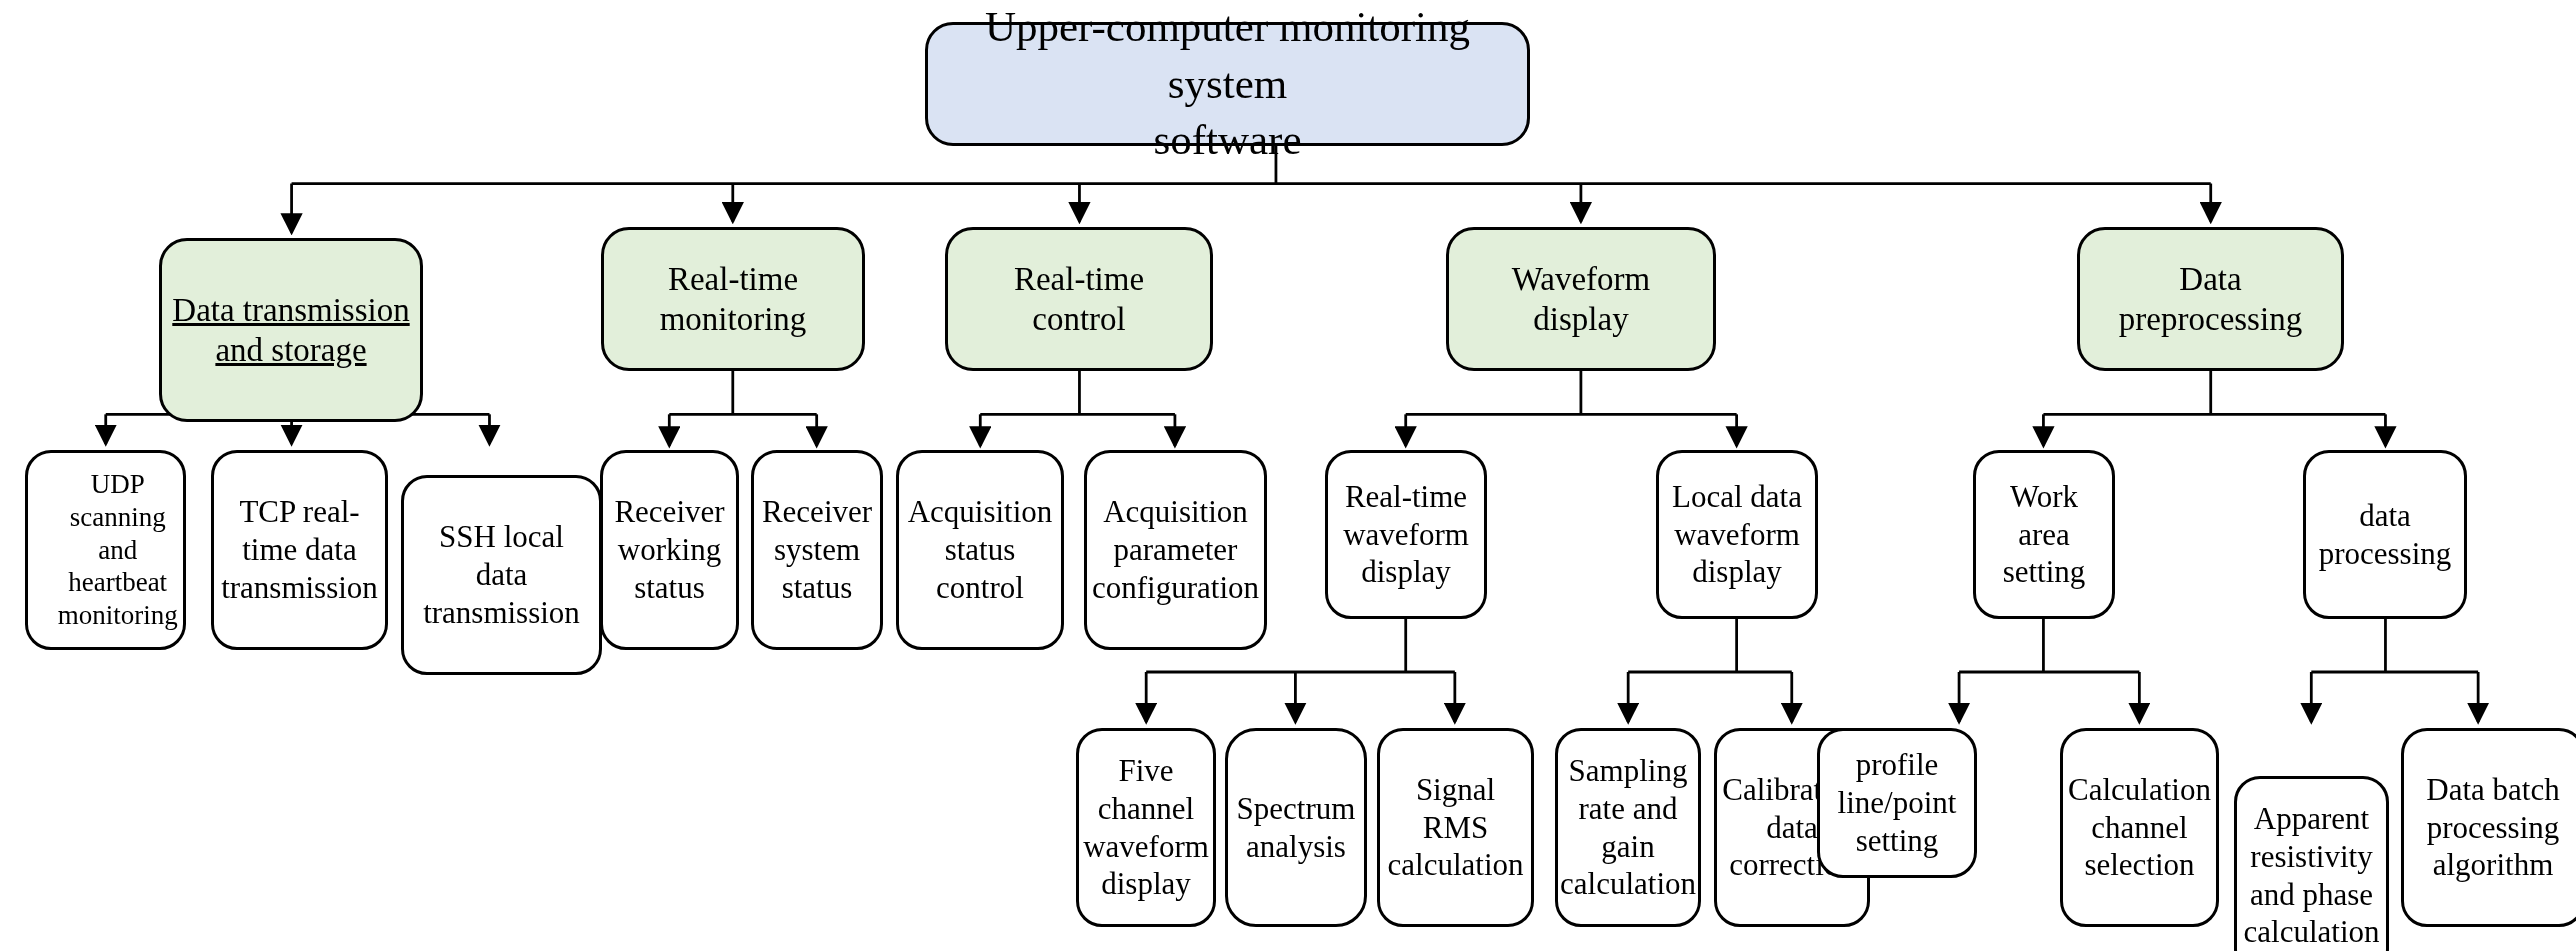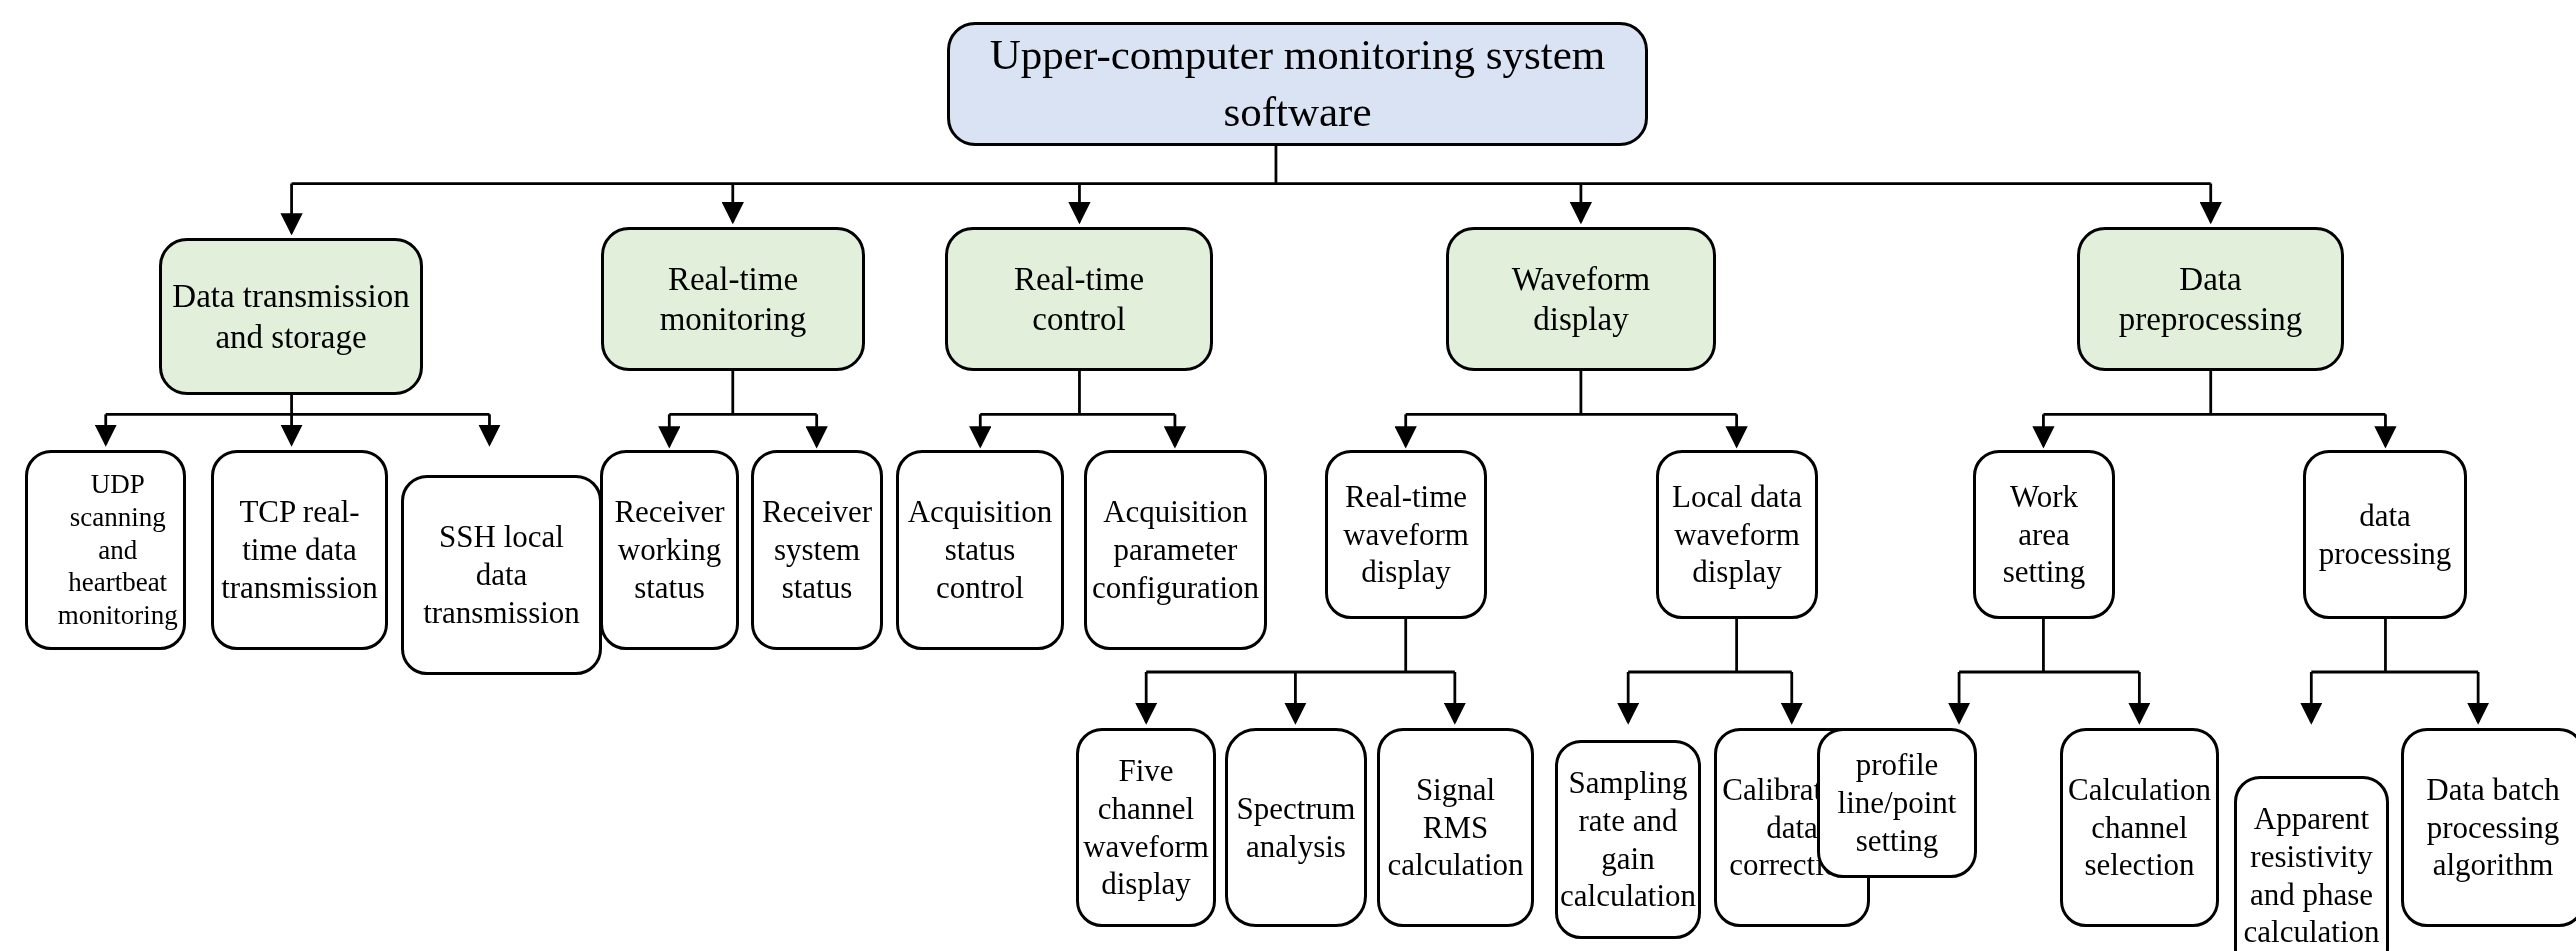--- a/index.html
+++ b/index.html
@@ -120,24 +120,24 @@
       <line x1="2113.5" y1="725" x2="2113.5" y2="779" marker-end="url(#arrow)"></line>
       <line x1="2308" y1="725" x2="2308" y2="779" marker-end="url(#arrow)"></line>
 
       <line x1="2573.5" y1="667" x2="2573.5" y2="725"></line>
       <line x1="2493.5" y1="725" x2="2673.5" y2="725"></line>
       <line x1="2493.5" y1="725" x2="2493.5" y2="779" marker-end="url(#arrow)"></line>
       <line x1="2673.5" y1="725" x2="2673.5" y2="779" marker-end="url(#arrow)"></line>
     </g>
   </svg>
 
-  <div class="node node-root" style="left:947px; top:22px; width:701px; height:124px;">Upper-computer monitoring system
+  <div class="node node-root" style="left:925px; top:22px; width:605px; height:124px;">Upper-computer monitoring system
 software</div>
 
-  <div class="node node-branch" style="left:159px; top:238px; width:264px; height:157px;">Data transmission
+  <div class="node node-branch" style="left:159px; top:238px; width:264px; height:184px;text-decoration:underline;">Data transmission
 and storage</div>
   <div class="node node-branch" style="left:601px; top:227px; width:264px; height:144px;">Real-time
 monitoring</div>
   <div class="node node-branch" style="left:945px; top:227px; width:268px; height:144px;">Real-time
 control</div>
   <div class="node node-branch" style="left:1446px; top:227px; width:270px; height:144px;">Waveform
 display</div>
   <div class="node node-branch" style="left:2077px; top:227px; width:267px; height:144px;">Data
 preprocessing</div>
 
@@ -177,21 +177,21 @@
 
   <div class="node node-leaf" style="left:1076px; top:728px; width:140px; height:199px;">Five
 channel
 waveform
 display</div>
   <div class="node node-leaf" style="left:1225px; top:728px; width:142px; height:199px;border-radius:31px;">Spectrum
 analysis</div>
   <div class="node node-leaf" style="left:1377px; top:728px; width:157px; height:199px;">Signal
 RMS
 calculation</div>
-  <div class="node node-leaf" style="left:1555px; top:728px; width:146px; height:199px;margin-top:12px;">Sampling
+  <div class="node node-leaf" style="left:1555px; top:728px; width:146px; height:199px;">Sampling
 rate and
 gain
 calculation</div>
   <div class="node node-leaf" style="left:1714px; top:728px; width:156px; height:199px;">Calibration
 data
 correction</div>
   <div class="node node-leaf" style="left:1817px; top:728px; width:160px; height:150px;">profile
 line/point
 setting</div>
   <div class="node node-leaf" style="left:2060px; top:728px; width:159px; height:199px;">Calculation

